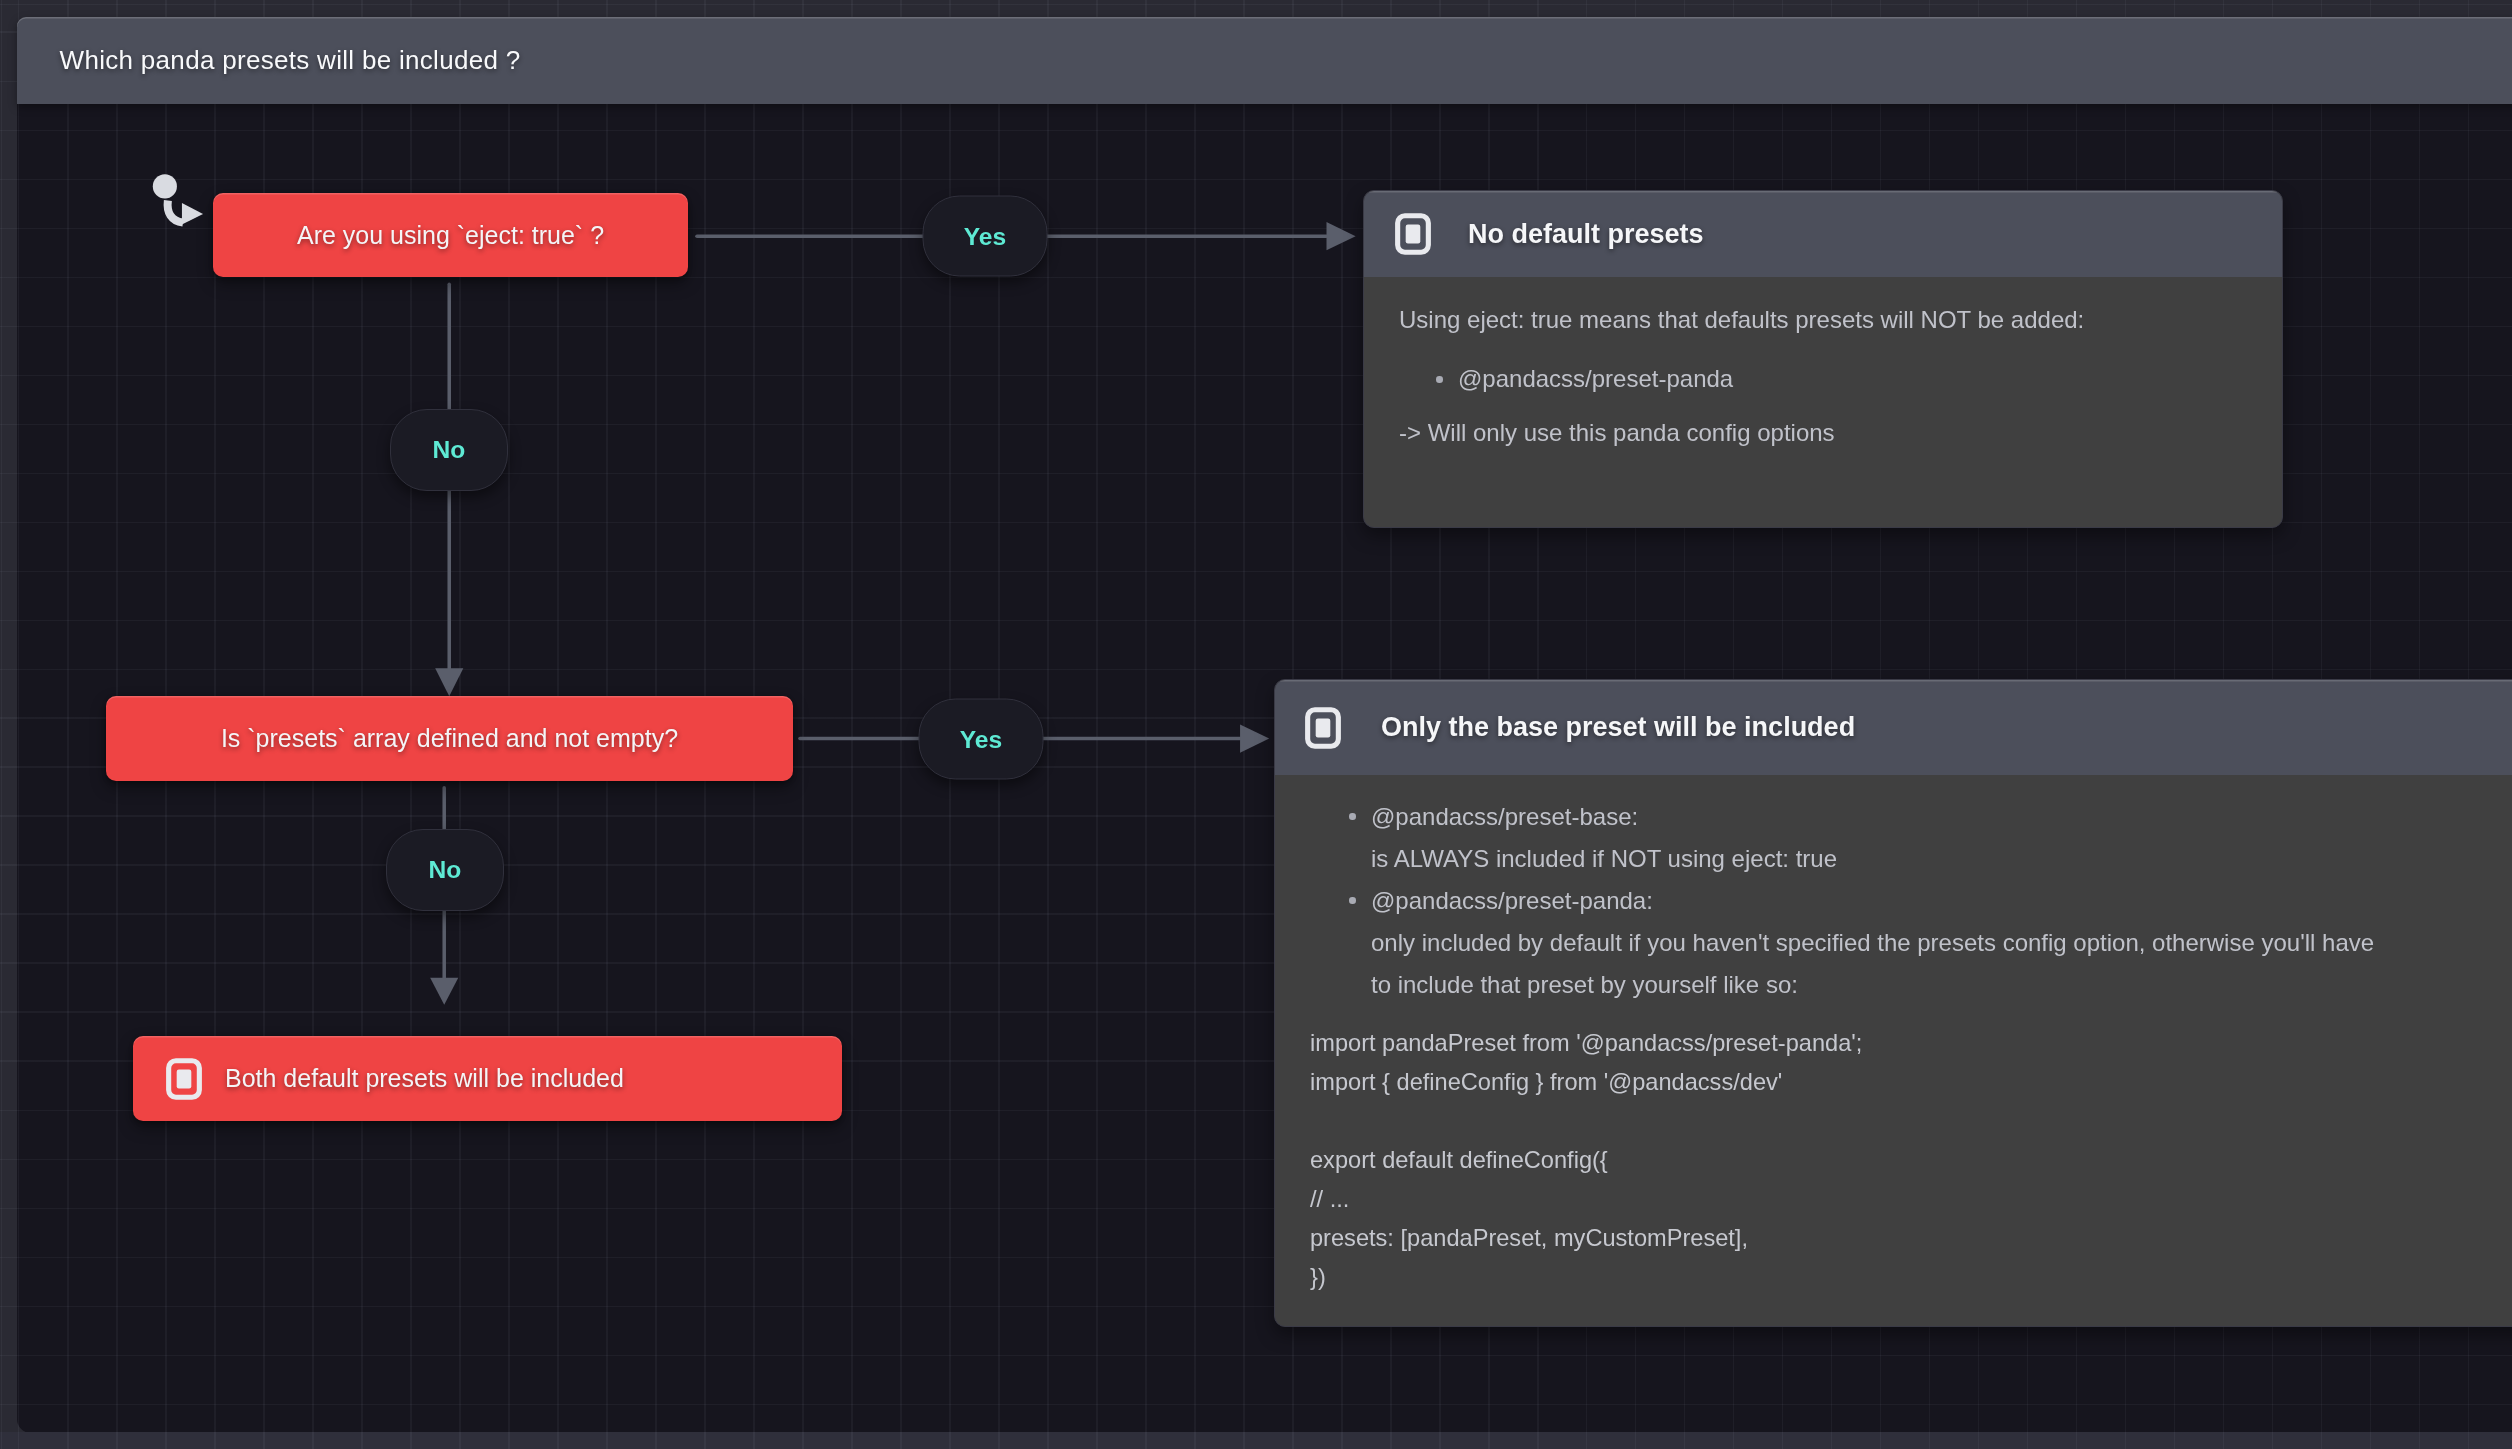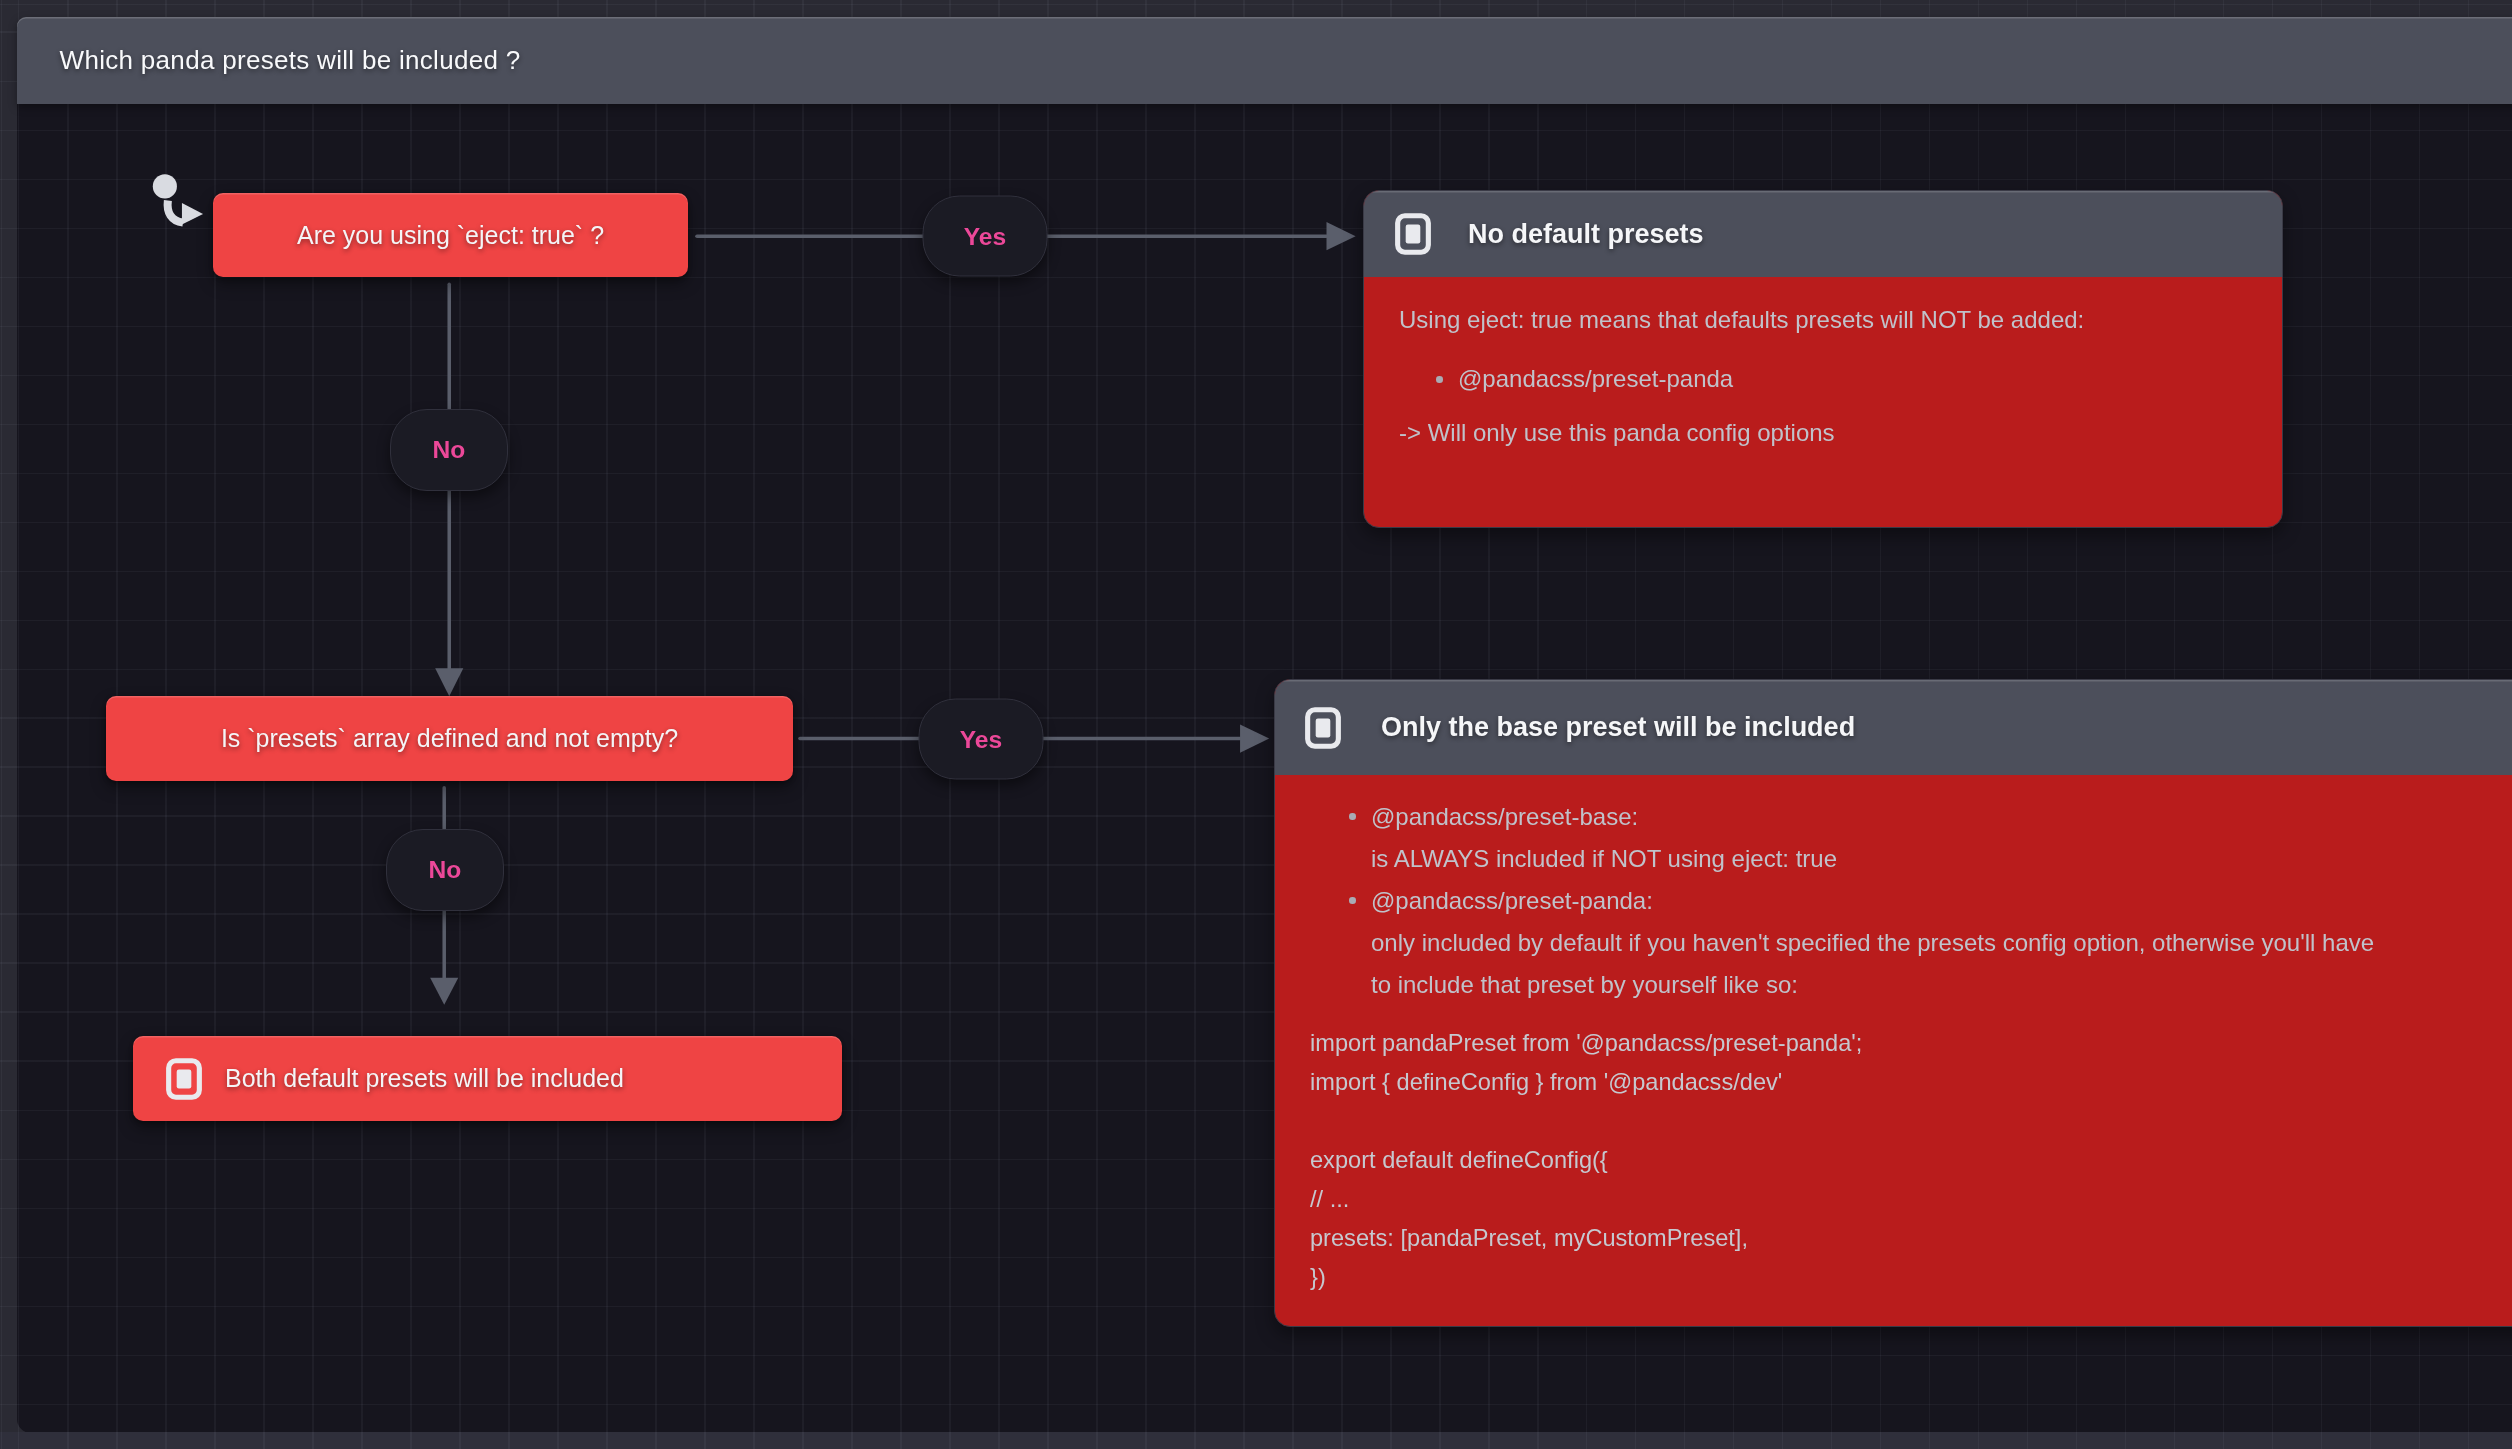--- a/index.html
+++ b/index.html
@@ -19,22 +19,22 @@
   .titlebar span{padding-left:43px;font-size:26px;font-weight:500;color:#F8F9FB;
                  text-shadow:0 2px 5px rgba(0,0,0,0.45);letter-spacing:0.3px;}
   .edges{position:absolute;left:0;top:0;pointer-events:none;}
   .node{position:absolute;background:#ef4444;border-radius:10px;display:flex;align-items:center;justify-content:center;
         box-shadow:inset 0 1.5px 0 rgba(255,255,255,0.16), 0 7px 15px rgba(0,0,0,0.38), 0 1.5px 4px rgba(0,0,0,0.28);}
   .node .label{font-size:25px;font-weight:500;color:#F4F5F7;text-shadow:0 2px 5px rgba(0,0,0,0.45);}
   .node.with-icon{justify-content:flex-start;padding-left:32px;gap:22px;margin-top:26px;}
   .pill{position:absolute;transform:translate(-50%,-50%);background:#1B1B24;border:1.5px solid #30303C;
         border-radius:37px;display:flex;align-items:center;justify-content:center;
         box-shadow:0 6px 13px rgba(0,0,0,0.45);}
-  .pill span{font-size:24.6px;font-weight:600;color:#ec4899;}
-  .box{position:absolute;border:1.5px solid #3A3A46;border-radius:16px;background:#b91c1c;overflow:hidden;
+  .pill span{font-size:24.6px;font-weight:600;color:#5eead4;}
+  .box{position:absolute;border:1.5px solid #3A3A46;border-radius:11px;background:#404040;overflow:hidden;
        box-shadow:0 8px 18px rgba(0,0,0,0.40);}
   .box-header{height:86px;background:#4C4F5B;display:flex;align-items:center;padding-left:30px;gap:36px;
               box-shadow:inset 0 1.5px 0 rgba(255,255,255,0.16);}
   .box.big .box-header{height:95px;}
   .box-title{font-size:27px;font-weight:600;color:#F5F6F8;text-shadow:0 2px 5px rgba(0,0,0,0.45);}
   .box-body{padding:23px 35px 0 35px;color:#C0C2CA;font-size:24px;line-height:40px;}
   .box.big .box-body{line-height:42px;padding-top:20px;}
   ul.dots{list-style:none;margin:19px 0 0 0;padding:0 0 0 59px;}
   .box.big ul.dots{margin-top:1px;padding-left:61px;}
   ul.dots li{position:relative;}

